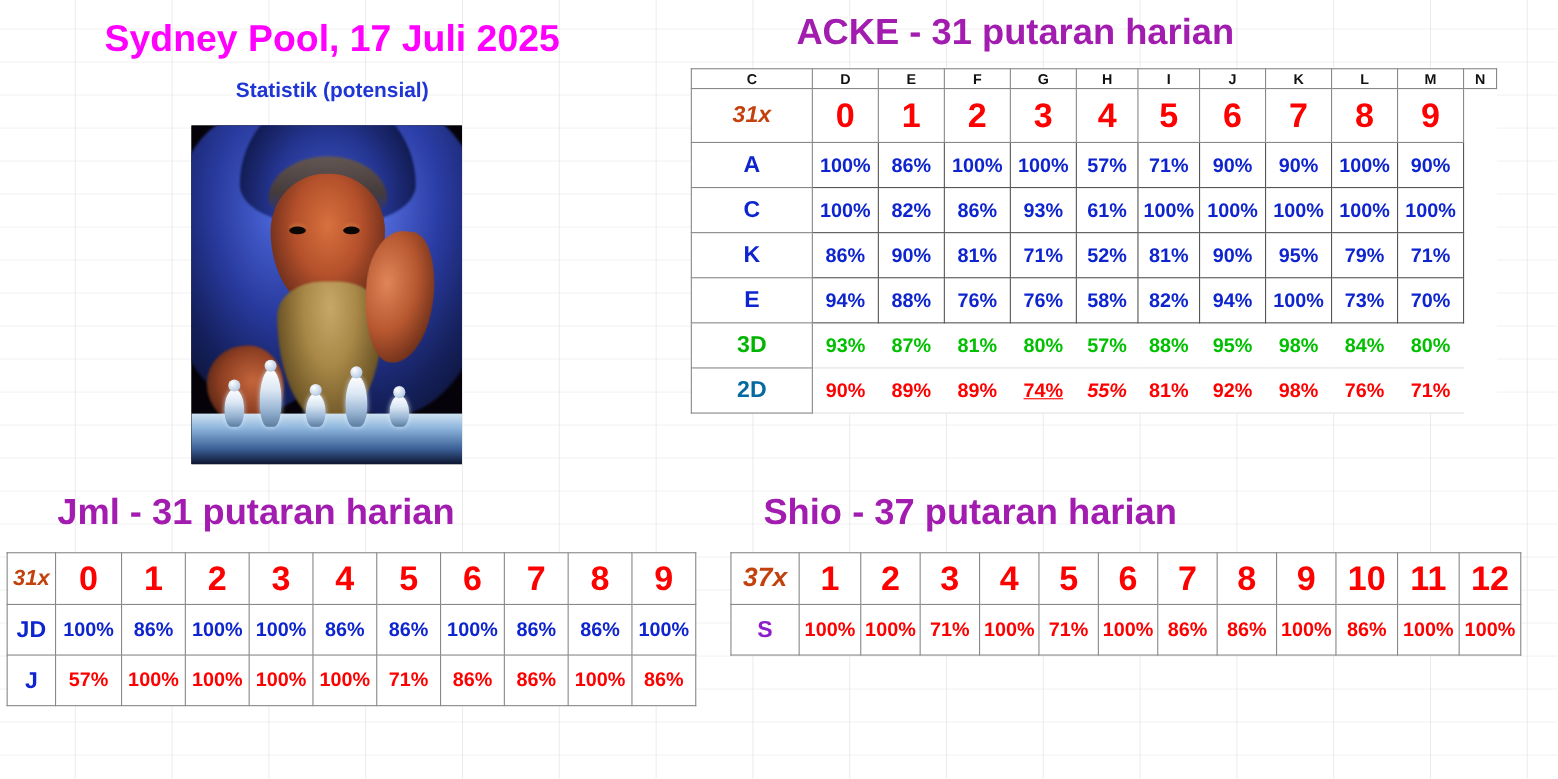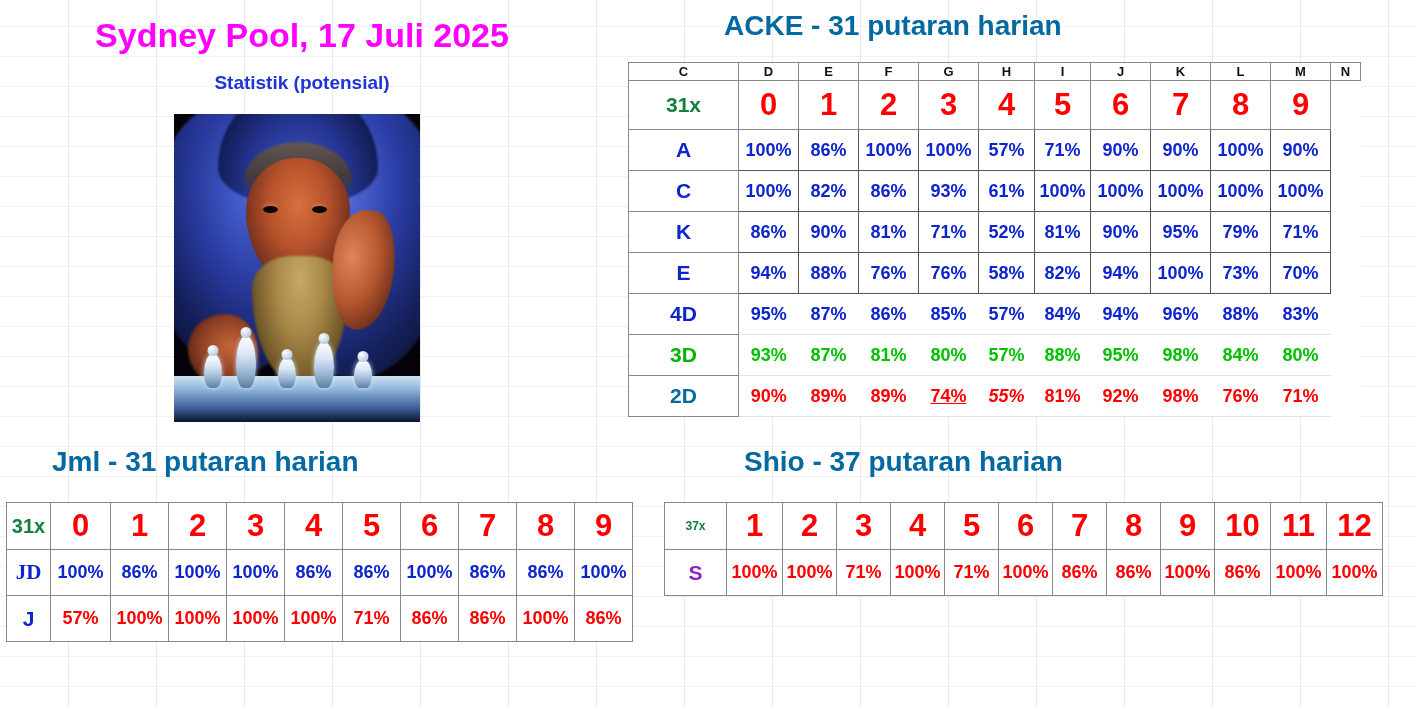--- a/index.html
+++ b/index.html
@@ -116,21 +116,21 @@
       linear-gradient(to right, rgba(190,190,190,.55) 1px, transparent 1px),
       linear-gradient(to bottom, rgba(190,190,190,.40) 1px, transparent 1px);
     background-size:88px 30px;
     background-position:-20px -4px;
     pointer-events:none;
     opacity:.55;
   }
 
   
   .sheet-title{
-    font-size:28px;font-weight:bold;color:#0369a1;
+    font-size:33px;font-weight:bold;color:#a21caf;
     white-space:nowrap;
   }
   table.xl{
     border-collapse:collapse;
     table-layout:fixed;
   }
   table.xl td{
     padding:0;
     text-align:center;
     vertical-align:middle;
@@ -142,23 +142,24 @@
   .collet{
     background:#e6e6e6;
     border:1px solid #b4b4b4;
     font-size:13px;
     font-weight:normal;
     color:#111;
     height:17px;
   }
   .rowtag{
     background:#00ffff;
-    color:#15803d;
+    color:#c2410c;
     font-size:21px;
     border:1px solid #888;
+    font-style:italic;
   }
   .hdrnum{
     background:#ffff00;
     color:#ff0000;
     font-size:31px;
     border:1px solid #000;
   }
   .rlabel{
     background:#fff;
     font-size:21px;
@@ -175,21 +176,21 @@
   .c-green{color:#00c000;}
   .c-red{color:#ff0000;}
   .hi{background:#00ffff;}
   .thickbox td{border-color:#333;}
 
   
   #acke-wrap{left:628px;top:62px;}
   #acke-title{left:724px;top:10px;}
   #jml-title{left:52px;top:446px;}
   #jml-wrap{left:6px;top:502px;}
-  #shio-title{left:744px;top:446px;}
+  #shio-title{left:694px;top:446px;}
   #shio-wrap{left:664px;top:502px;}
 </style>
 </head>
 <body>
 
 <div class="abs" id="grid-overlay"></div>
 
 <div class="abs" id="title-main">Sydney Pool, 17 Juli 2025</div>
 <div class="abs" id="title-sub">Statistik (potensial)</div>
 
@@ -322,34 +323,20 @@
           <td class="cell c-blue" style="border-color: rgb(85, 85, 85);">76%</td>
           <td class="cell c-blue" style="border-color: rgb(85, 85, 85);">58%</td>
           <td class="cell c-blue" style="border-color: rgb(85, 85, 85);">82%</td>
           <td class="cell c-blue" style="border-color: rgb(85, 85, 85);">94%</td>
           <td class="cell c-blue hi" style="border-color: rgb(85, 85, 85);">100%</td>
           <td class="cell c-blue" style="border-color: rgb(85, 85, 85);">73%</td>
           <td class="cell c-blue" style="border-color: rgb(85, 85, 85);">70%</td>
           <td style="border: none;"></td>
         </tr>
         <tr>
-          <td class="rlabel lbl-blue" style="height: 40px;">4D</td>
-          <td class="cell c-blue" style="border-top: 1px solid rgb(226, 226, 226); border-right: none; border-bottom: 1px solid rgb(226, 226, 226); border-left: none; border-image: initial;">95%</td>
-          <td class="cell c-blue" style="border-top: 1px solid rgb(226, 226, 226); border-right: none; border-bottom: 1px solid rgb(226, 226, 226); border-left: none; border-image: initial;">87%</td>
-          <td class="cell c-blue" style="border-top: 1px solid rgb(226, 226, 226); border-right: none; border-bottom: 1px solid rgb(226, 226, 226); border-left: none; border-image: initial;">86%</td>
-          <td class="cell c-blue" style="border-top: 1px solid rgb(226, 226, 226); border-right: none; border-bottom: 1px solid rgb(226, 226, 226); border-left: none; border-image: initial;">85%</td>
-          <td class="cell c-blue" style="border-top: 1px solid rgb(226, 226, 226); border-right: none; border-bottom: 1px solid rgb(226, 226, 226); border-left: none; border-image: initial;">57%</td>
-          <td class="cell c-blue" style="border-top: 1px solid rgb(226, 226, 226); border-right: none; border-bottom: 1px solid rgb(226, 226, 226); border-left: none; border-image: initial;">84%</td>
-          <td class="cell c-blue" style="border-top: 1px solid rgb(226, 226, 226); border-right: none; border-bottom: 1px solid rgb(226, 226, 226); border-left: none; border-image: initial;">94%</td>
-          <td class="cell c-blue" style="border-top: 1px solid rgb(226, 226, 226); border-right: none; border-bottom: 1px solid rgb(226, 226, 226); border-left: none; border-image: initial;">96%</td>
-          <td class="cell c-blue" style="border-top: 1px solid rgb(226, 226, 226); border-right: none; border-bottom: 1px solid rgb(226, 226, 226); border-left: none; border-image: initial;">88%</td>
-          <td class="cell c-blue" style="border-top: 1px solid rgb(226, 226, 226); border-right: none; border-bottom: 1px solid rgb(226, 226, 226); border-left: none; border-image: initial;">83%</td>
-          <td style="border: none;"></td>
-        </tr>
-        <tr>
           <td class="rlabel lbl-green" style="height: 40px;">3D</td>
           <td class="cell c-green" style="border-top: 1px solid rgb(226, 226, 226); border-right: none; border-bottom: 1px solid rgb(226, 226, 226); border-left: none; border-image: initial;">93%</td>
           <td class="cell c-green" style="border-top: 1px solid rgb(226, 226, 226); border-right: none; border-bottom: 1px solid rgb(226, 226, 226); border-left: none; border-image: initial;">87%</td>
           <td class="cell c-green" style="border-top: 1px solid rgb(226, 226, 226); border-right: none; border-bottom: 1px solid rgb(226, 226, 226); border-left: none; border-image: initial;">81%</td>
           <td class="cell c-green" style="border-top: 1px solid rgb(226, 226, 226); border-right: none; border-bottom: 1px solid rgb(226, 226, 226); border-left: none; border-image: initial;">80%</td>
           <td class="cell c-green" style="border-top: 1px solid rgb(226, 226, 226); border-right: none; border-bottom: 1px solid rgb(226, 226, 226); border-left: none; border-image: initial;">57%</td>
           <td class="cell c-green" style="border-top: 1px solid rgb(226, 226, 226); border-right: none; border-bottom: 1px solid rgb(226, 226, 226); border-left: none; border-image: initial;">88%</td>
           <td class="cell c-green" style="border-top: 1px solid rgb(226, 226, 226); border-right: none; border-bottom: 1px solid rgb(226, 226, 226); border-left: none; border-image: initial;">95%</td>
           <td class="cell c-green" style="border-top: 1px solid rgb(226, 226, 226); border-right: none; border-bottom: 1px solid rgb(226, 226, 226); border-left: none; border-image: initial;">98%</td>
           <td class="cell c-green" style="border-top: 1px solid rgb(226, 226, 226); border-right: none; border-bottom: 1px solid rgb(226, 226, 226); border-left: none; border-image: initial;">84%</td>
@@ -400,21 +387,21 @@
           <td class="hdrnum">4</td>
           <td class="hdrnum">5</td>
           <td class="hdrnum">6</td>
           <td class="hdrnum">7</td>
           <td class="hdrnum">8</td>
           <td class="hdrnum">9</td>
         </tr>
       </thead>
     <tbody id="jml-body">
         <tr>
-          <td class="rlabel lbl-blue" style="height: 45px; font-family: Liberation Serif, serif;">JD</td>
+          <td class="rlabel lbl-blue" style="height: 45px;">JD</td>
           <td class="cell c-blue hi">100%</td>
           <td class="cell c-blue">86%</td>
           <td class="cell c-blue hi">100%</td>
           <td class="cell c-blue hi">100%</td>
           <td class="cell c-blue">86%</td>
           <td class="cell c-blue">86%</td>
           <td class="cell c-blue hi">100%</td>
           <td class="cell c-blue">86%</td>
           <td class="cell c-blue">86%</td>
           <td class="cell c-blue hi">100%</td>
@@ -449,21 +436,21 @@
         <col style="width:54px">
         <col style="width:54px">
       <col style="width:54px">
         <col style="width:54px">
         <col style="width:56px">
         <col style="width:56px">
       <col style="width:56px">
     </colgroup>
     <thead>
         <tr id="shio-head-row">
-          <td class="rowtag" style="height: 46px; font-size: 12px;">37x</td>
+          <td class="rowtag" style="height: 46px; font-size: 24px;">37x</td>
           <td class="hdrnum">1</td>
           <td class="hdrnum">2</td>
           <td class="hdrnum">3</td>
           <td class="hdrnum">4</td>
           <td class="hdrnum">5</td>
           <td class="hdrnum">6</td>
           <td class="hdrnum">7</td>
           <td class="hdrnum">8</td>
           <td class="hdrnum">9</td>
           <td class="hdrnum">10</td>

